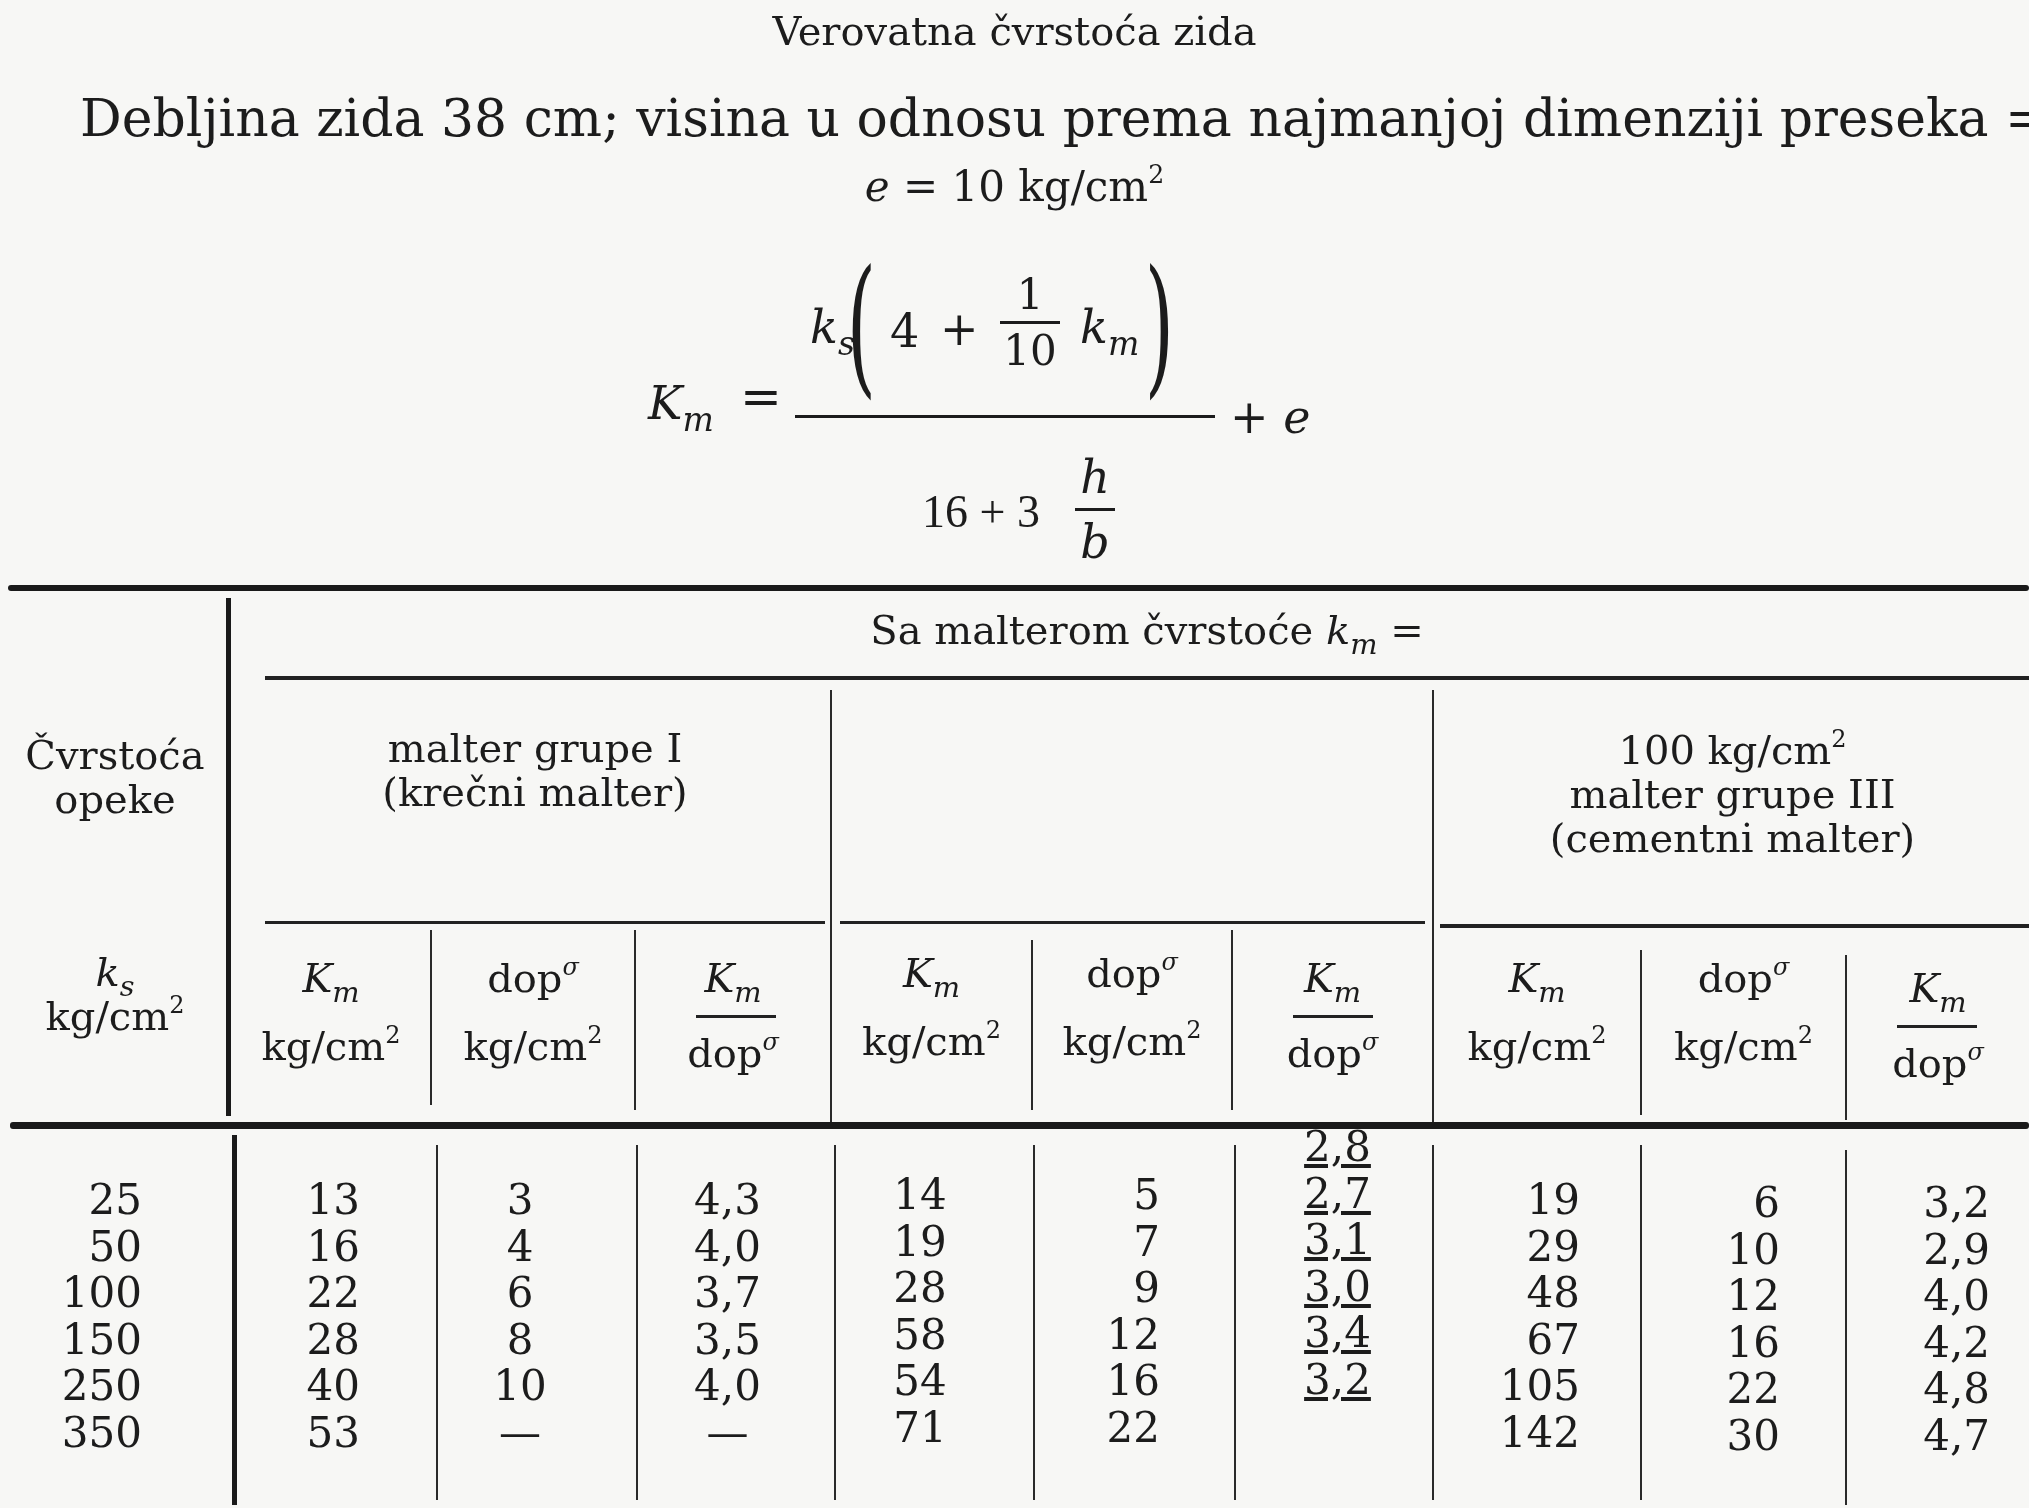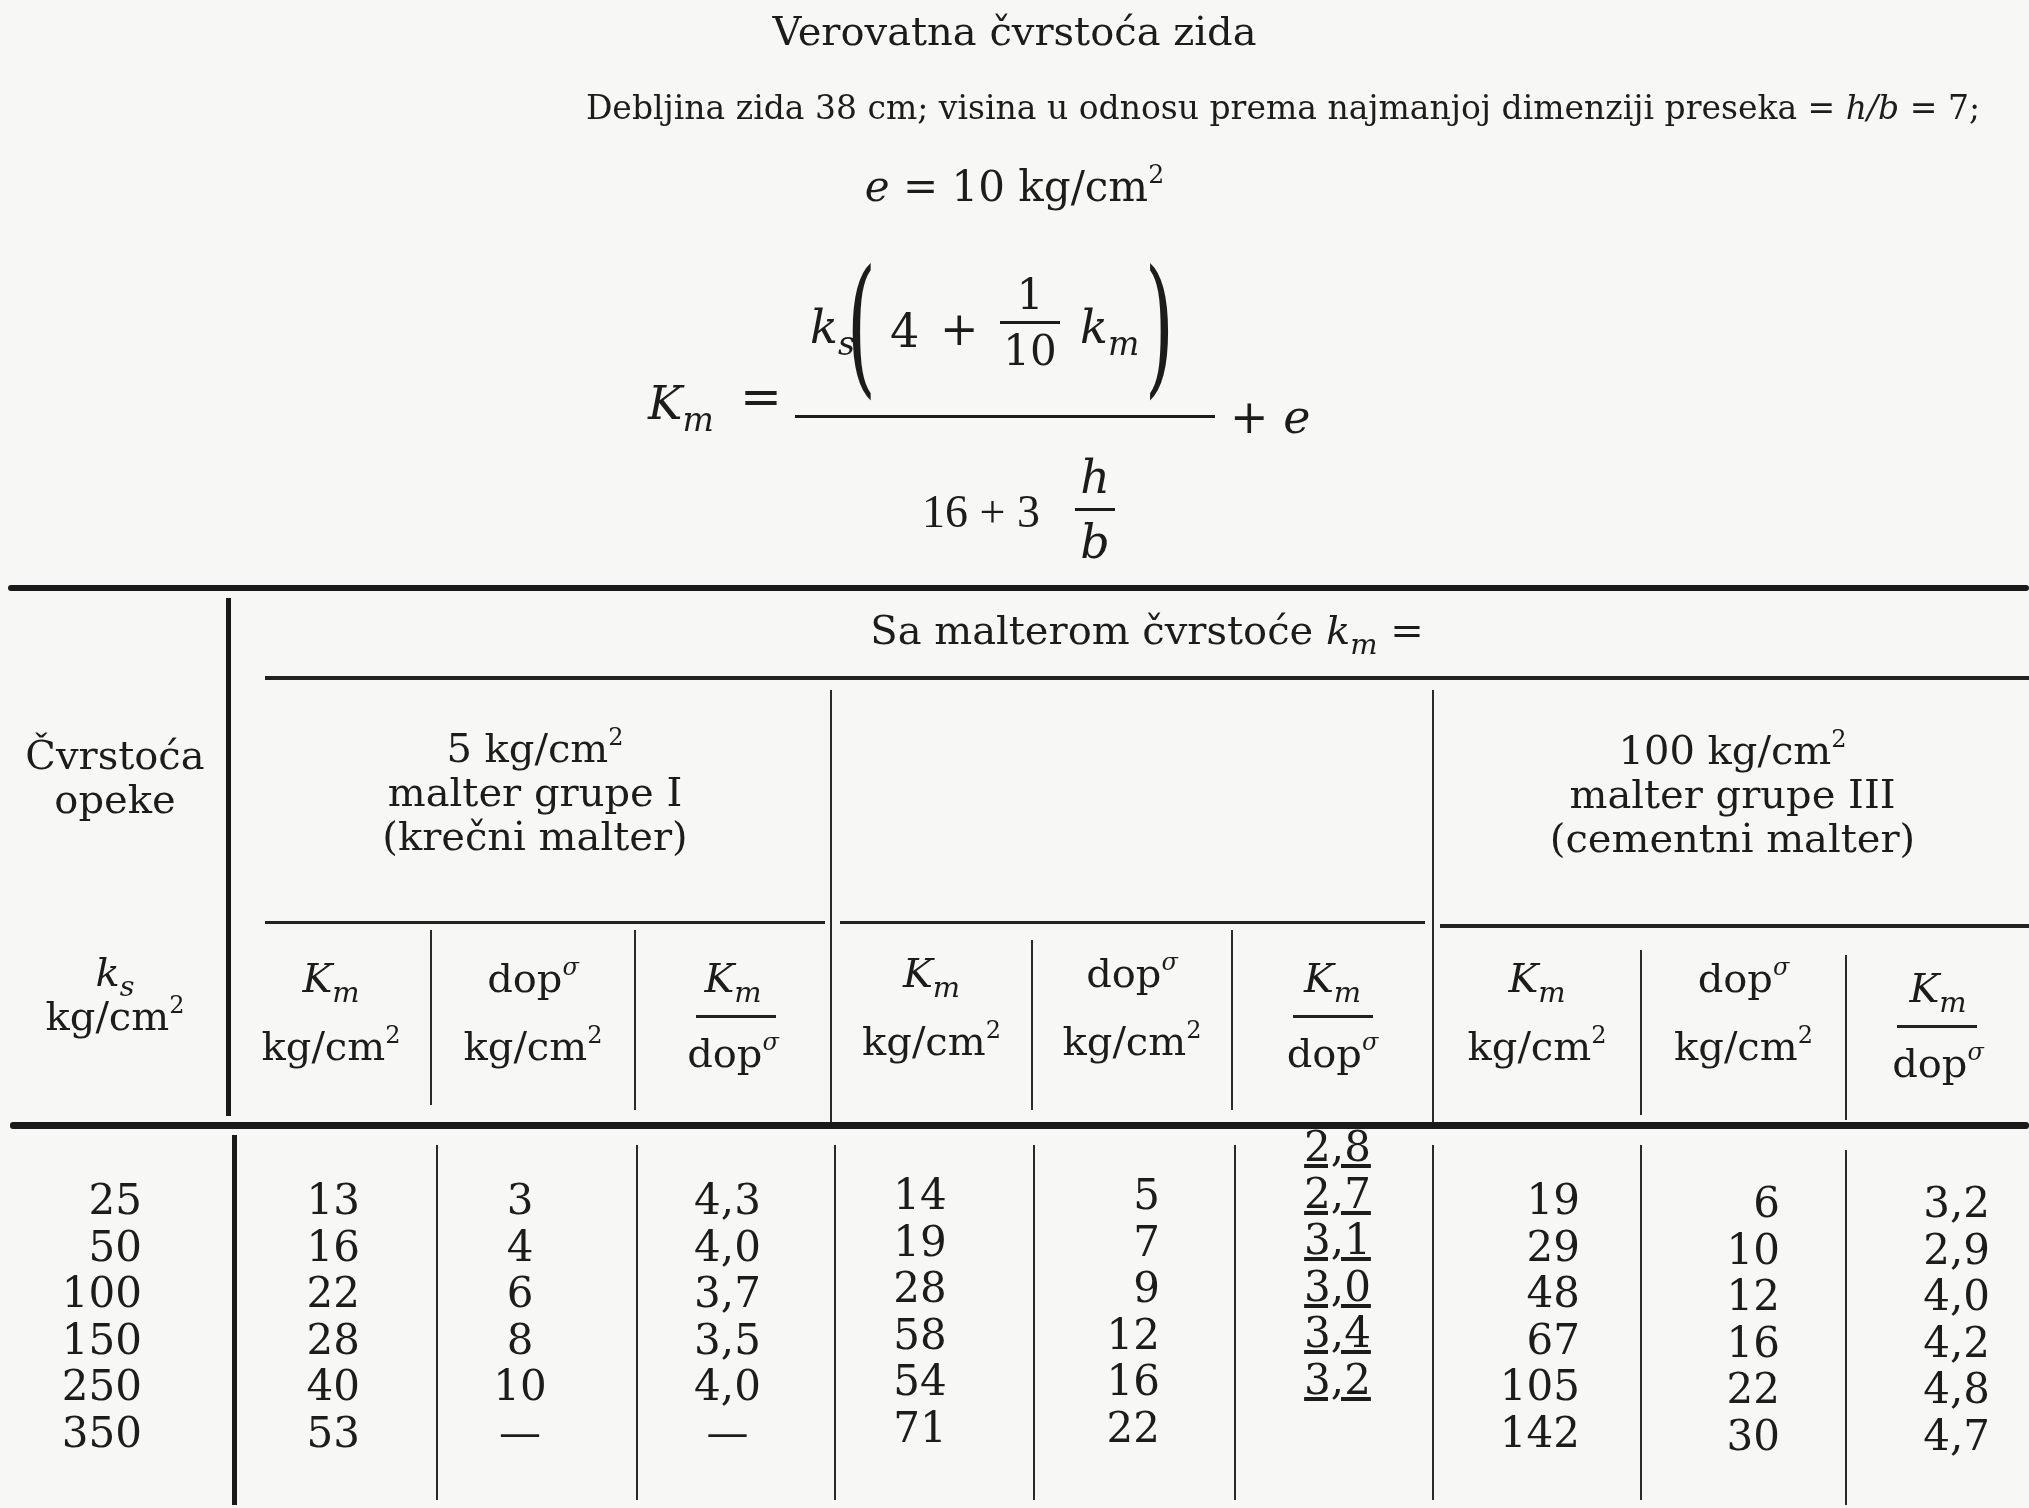--- a/index.html
+++ b/index.html
@@ -10,21 +10,21 @@
     color:#1c1c1c;
   }
   .abs { position:absolute; }
   .center { text-align:center; }
   i, .it { font-style:italic; }
   sup { font-size:0.6em; vertical-align:0.7em; line-height:0; }
   sub { font-size:0.72em; vertical-align:-0.35em; line-height:0; }
 
   
   #title { left:0; width:2029px; top:8px; font-size:40px; }
-  #subtitle { left:80px; width:1900px; top:88px; font-size:33px; white-space:nowrap;text-align:right; }
+  #subtitle { left:80px; width:1900px; top:88px; font-size:52px; white-space:nowrap; }
   #eline { left:0; width:2029px; top:162px; font-size:42px; }
 
   
   #formula { left:640px; top:250px; width:680px; height:300px; font-size:46px; }
   #formula .lhs { position:absolute; left:8px; top:126px; }
   #formula .eq { position:absolute; left:100px; top:118px; font-size:50px; }
   #formula .fracbar { position:absolute; left:155px; top:165px; width:420px; height:3px; background:#1c1c1c; }
   #formula .num { position:absolute; left:170px; top:10px; width:400px; height:130px; }
   #formula .num .ks { position:absolute; left:0; top:40px; }
   #formula .num .paren { position:absolute; top:-10px; font-size:150px; font-weight:100; line-height:1; transform:scaleX(0.5); }
@@ -130,21 +130,20 @@
 <div class="hdr" style="left:10px; width:210px; top:950px;">
   <div><span class="it">k</span><sub class="it">s</sub></div>
   <div><span>kg/cm</span><sup>2</sup></div>
 </div>
 
 <div class="hdr" style="left:265px; width:1764px; top:608px; font-size:40px;">
   <span>Sa malterom čvrstoće </span><span class="it">k</span><sub class="it">m</sub><span> =</span>
 </div>
 
 <div class="grp" style="left:240px; width:590px; top:726px;">
-  <div><span>5 kg/cm</span><sup>2</sup></div>
   <div>malter grupe I</div>
   <div>(krečni malter)</div>
 </div>
 <div class="grp" style="left:834px; width:598px; top:716px;">
 </div>
 <div class="grp" style="left:1436px; width:593px; top:728px;">
   <div><span>100 kg/cm</span><sup>2</sup></div>
   <div>malter grupe III</div>
   <div>(cementni malter)</div>
 </div>

